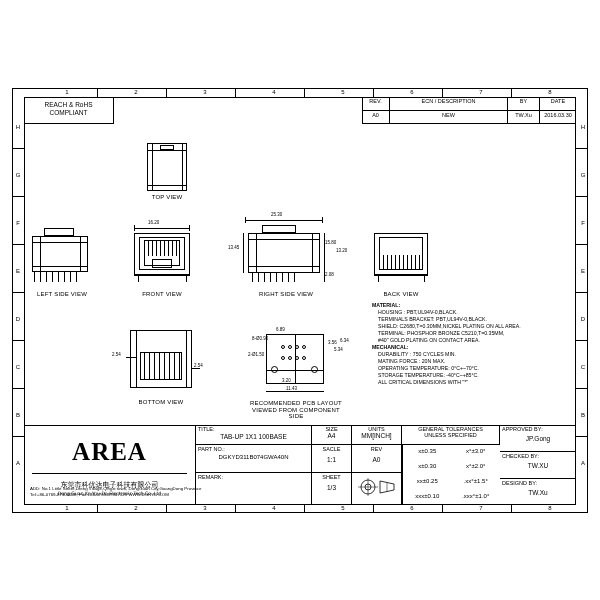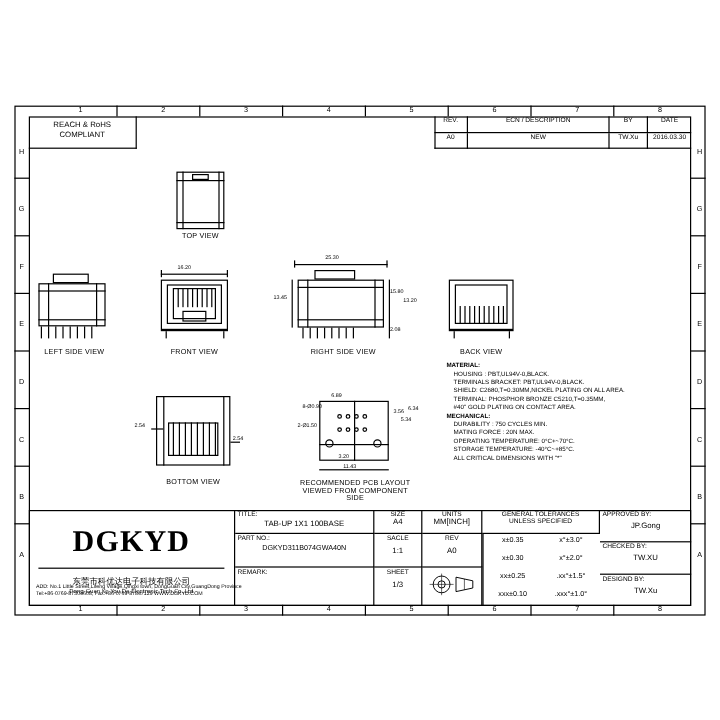--- a/index.html
+++ b/index.html
@@ -398,21 +398,21 @@
       <div>MATING FORCE : 20N MAX.</div>
       <div>OPERATING TEMPERATURE: 0°C+~70°C.</div>
       <div>STORAGE TEMPERATURE: -40°C~+85°C.</div>
       <div>ALL CRITICAL DIMENSIONS WITH "*"</div>
     </div>
   </div>
 
   <div class="tb" style="left:24px; top:425px; width:552px; height:80px; border:1px solid #000;"></div>
 
   <div class="tb" style="left:24px; top:425px; width:172px; height:80px; border-top:none;border-left:none;border-bottom:none;">
-    <div class="logo-main ctr" style="margin-top:12px;">DGKYD</div>
+    <div class="logo-main ctr" style="margin-top:12px;">AREA</div>
     <div class="ln" style="left:8px; top:48px; width:155px; height:1px;"></div>
     <div class="cn ctr" style="margin-top:14px;">东莞市科优达电子科技有限公司</div>
     <div class="tiny ctr" style="margin-top:2px;">Dong Guan Ke You Da Electronic Tech.Co.,Ltd</div>
   </div>
 
   <div class="tb" style="left:196px; top:425px; width:116px; height:20px; border-top:none;border-left:none;">
     <div class="lbl">TITLE:</div>
     <div class="val ctr" style="margin-top:1px;">TAB-UP 1X1 100BASE</div>
   </div>
   <div class="tb" style="left:196px; top:445px; width:116px; height:28px; border-top:none;border-left:none;">

